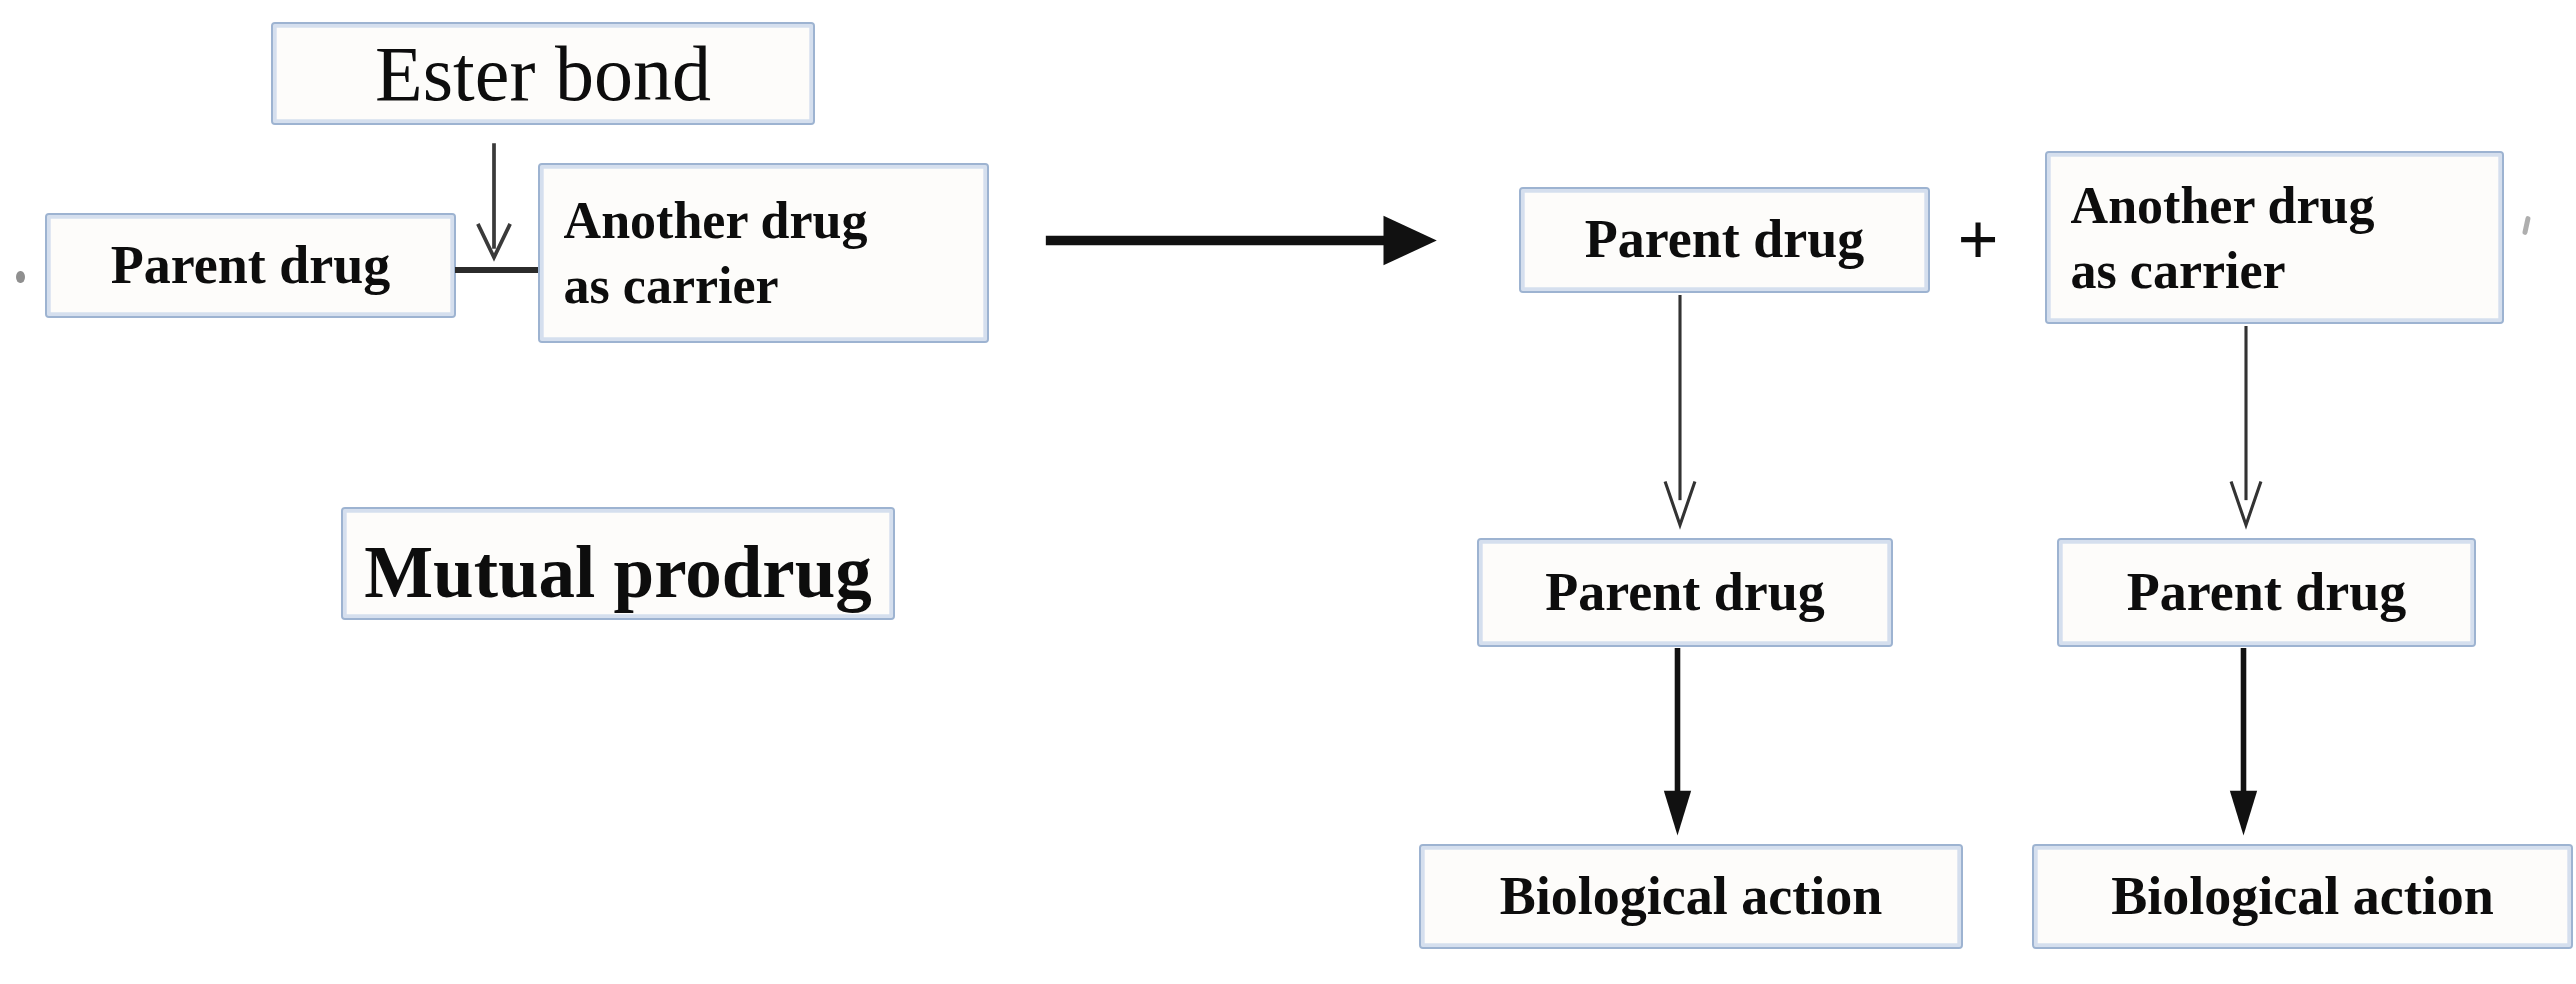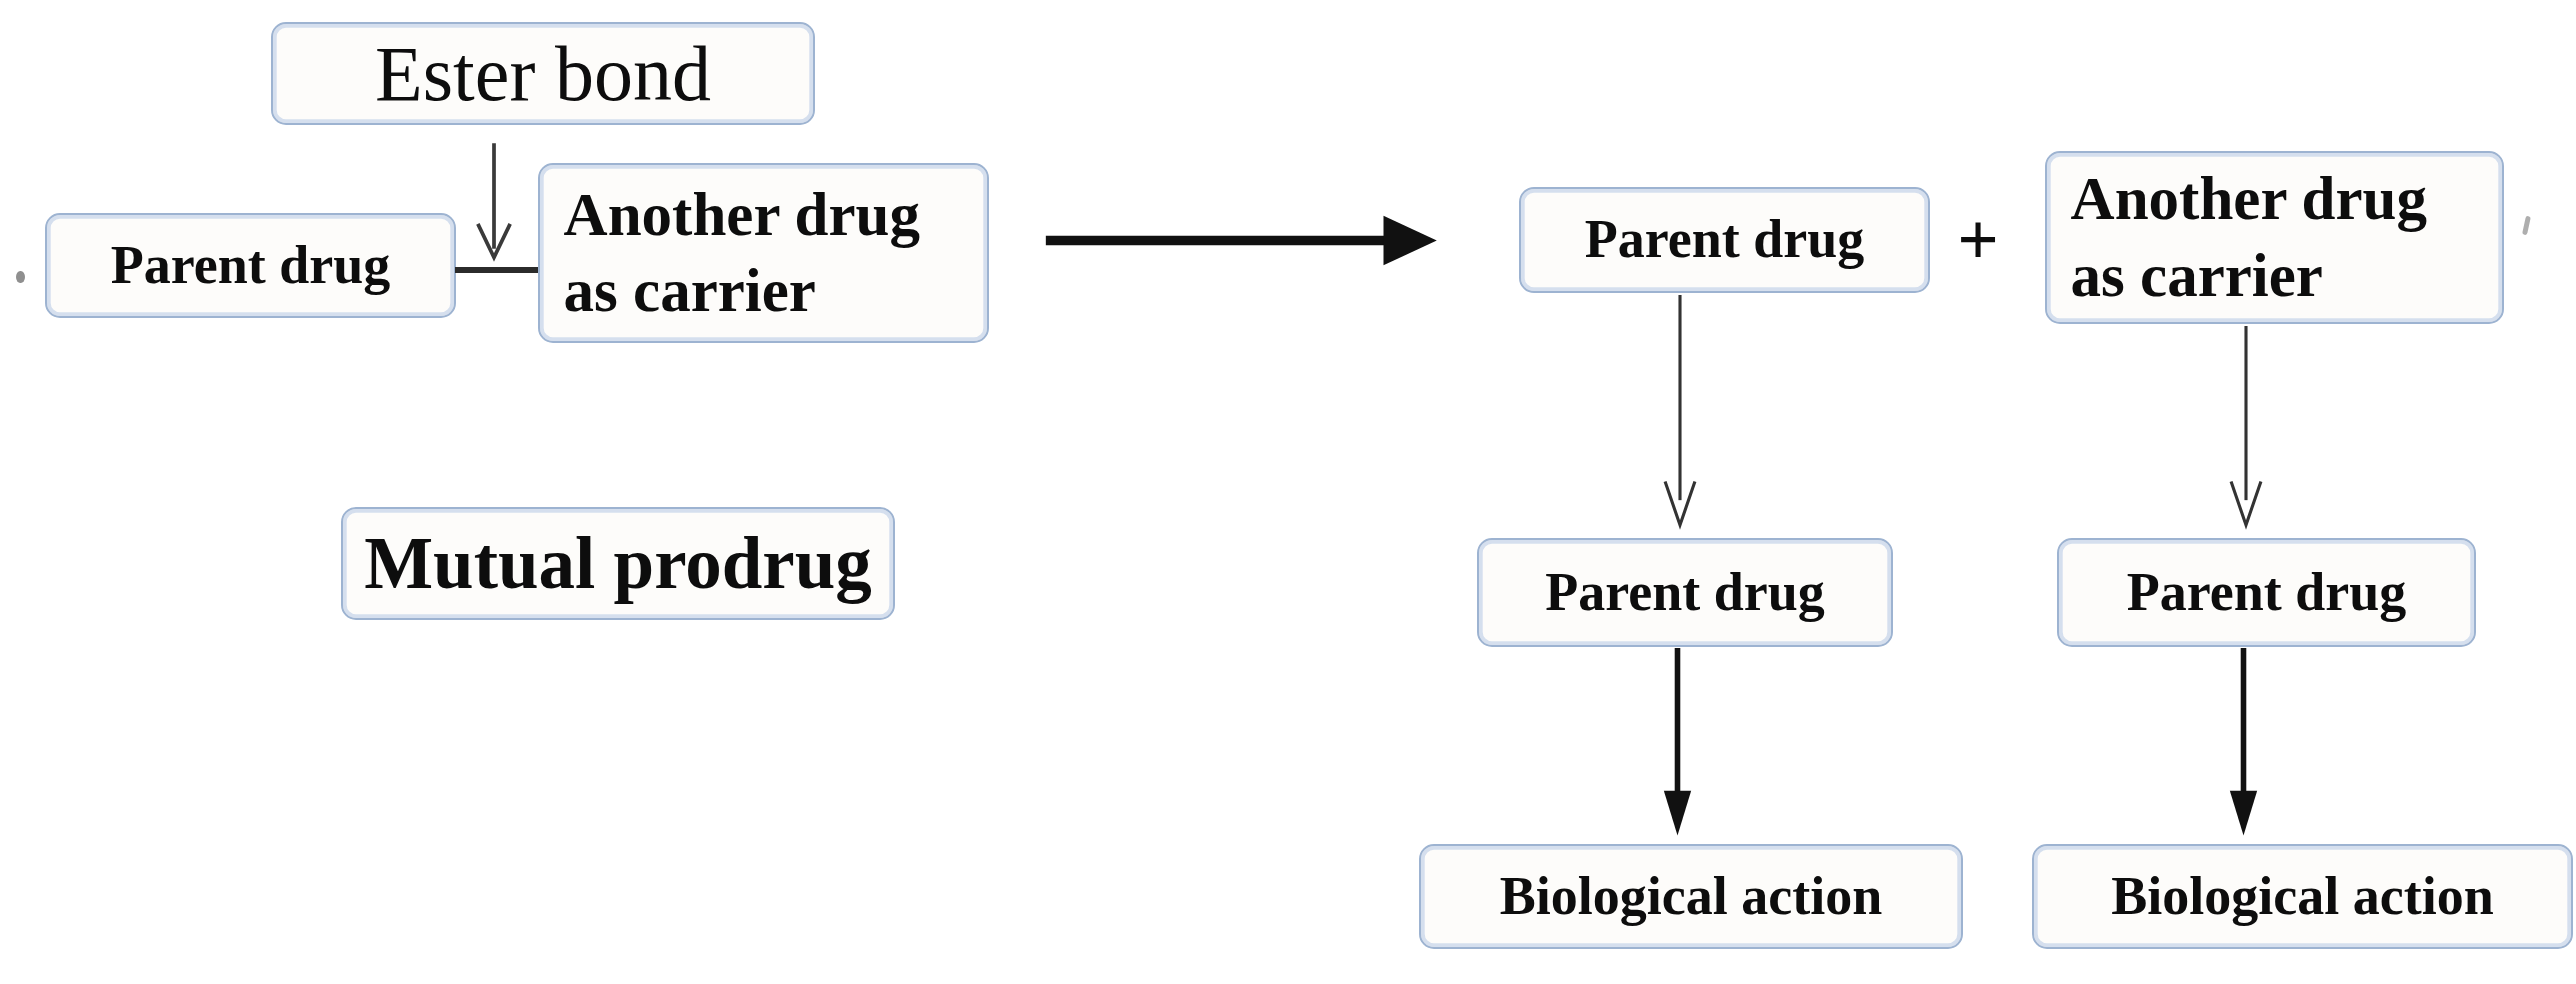--- a/index.html
+++ b/index.html
@@ -14,37 +14,37 @@
     background: #ffffff;
     overflow: hidden;
     font-family: "Liberation Serif", "DejaVu Serif", serif;
     color: #0d0d0d;
   }
   .box {
     position: absolute;
     box-sizing: border-box;
     background: #fdfcfa;
     border: 2.5px solid #9db3d1;
-    border-radius: 15px;
+    border-radius: 4px;
     box-shadow: inset 0 0 0 3.7px #d5dfee;
     display: flex;
     align-items: center;
     justify-content: center;
   }
   .box .label {
     white-space: pre-line;
     text-align: center;
     line-height: 1.25;
     padding: 0 6.2px;
   }
   .bold { font-weight: bold; }
   .fs125 { font-size: 78px; }
-  .fs118 { font-size: 73px; }
+  .fs118 { font-size: 73px; align-items: flex-end; }
   .fs110 { font-size: 54px; }
-  .fs105 { font-size: 61px; font-family: Liberation Serif, serif; }
+  .fs105 { font-size: 52px; font-family: Liberation Serif, serif; }
   .left-align {
     justify-content: flex-start;
   }
   .left-align .label {
     text-align: left;
     padding-left: 23.6px;
   }
   .free-text {
     position: absolute;
     display: flex;

